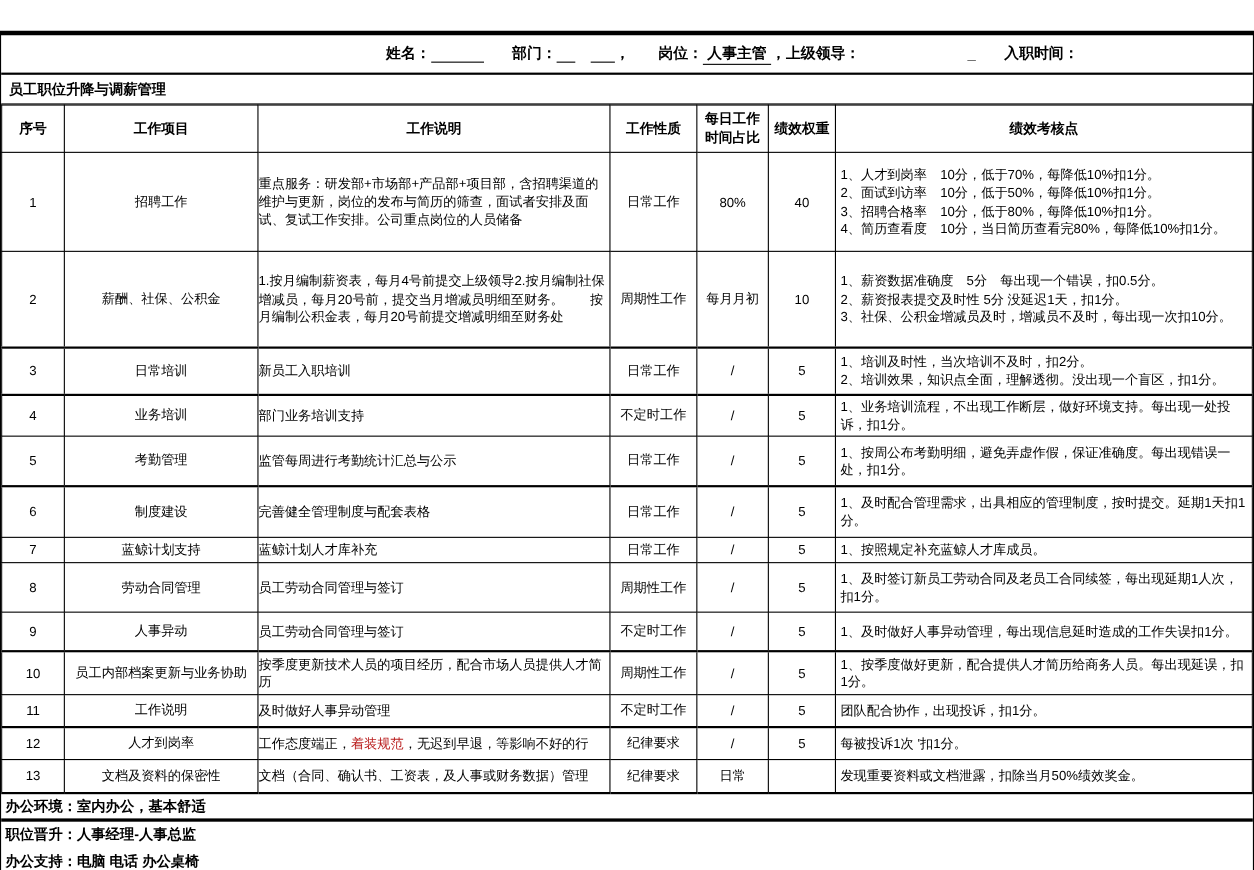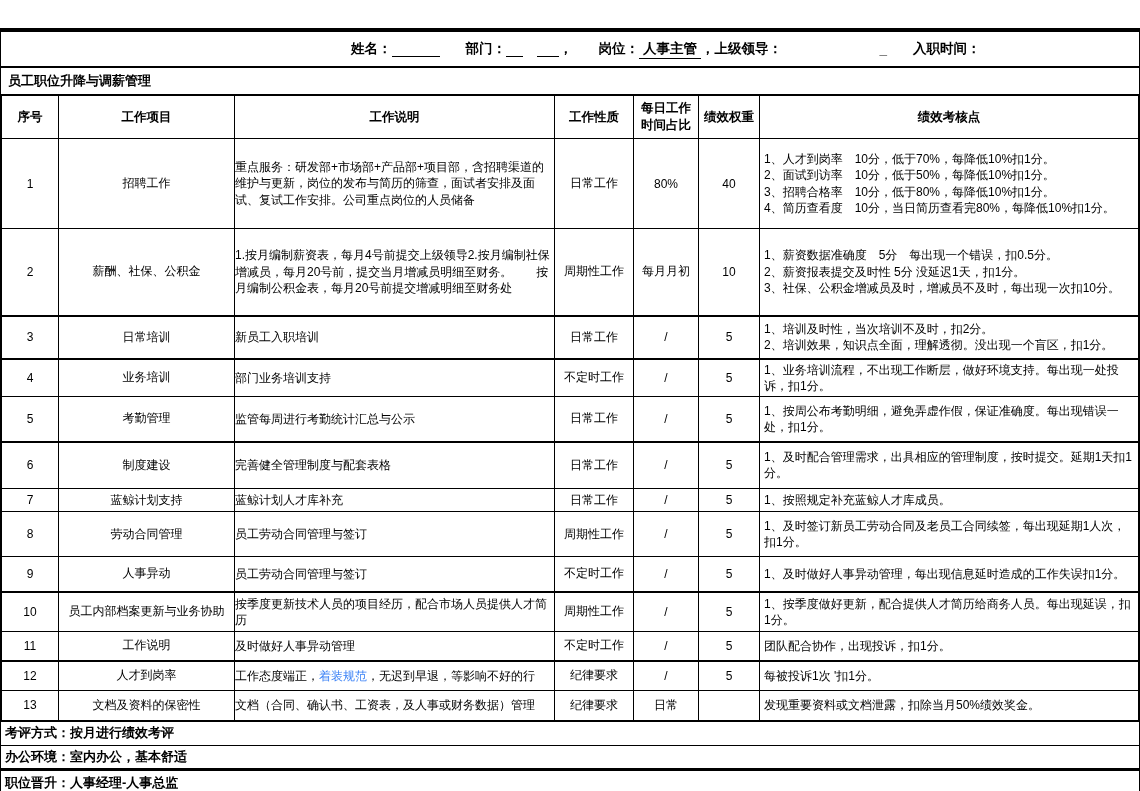--- a/index.html
+++ b/index.html
@@ -39,21 +39,21 @@
   th, td {
     border:1px solid #000; overflow:hidden;
     font-size:12px; vertical-align:middle; padding:1px 3px;
   }
   th { font-weight:bold; font-size:12.5px; text-align:center; padding:1px 2px; }
   td.c-no, td.c-nature, td.c-time, td.c-weight, td.c-item { text-align:center; }
   td.c-desc, td.c-points { text-align:left; white-space:pre-line; line-height:1.35; }
   td.c-desc { padding-left:0; }
   td.c-points { padding-left:4px; }
   tr.hb td { border-bottom-width:2px; }
-  .red { color:#3b82f6; }
+  .red { color:#b91c1c; }
   
   .footer-row {
     border-bottom:1px solid #000;
     font-weight:bold; font-size:13px;
     display:flex; align-items:center; padding-left:4px;
   }
   .footer-row.h1 { height:24px; }
   .footer-row.h2 { height:25px; border-bottom-width:3px; }
   .footer-row.h3 { height:25px; border-bottom-width:2px; }
   .footer-row.h4 { height:25px; border-bottom:none; }
@@ -225,18 +225,17 @@
         <td class="c-item">文档及资料的保密性</td>
         <td class="c-desc" style="white-space:nowrap">文档（合同、确认书、工资表，及人事或财务数据）管理</td>
         <td class="c-nature">纪律要求</td>
         <td class="c-time">日常</td>
         <td class="c-weight"></td>
         <td class="c-points">发现重要资料或文档泄露，扣除当月50%绩效奖金。</td>
       </tr>
     </tbody>
   </table>
 
-  <div class="footer-row h1">考评方式：按月进行绩效考评</div>
   <div class="footer-row h2">办公环境：室内办公，基本舒适</div>
   <div class="footer-row h4">职位晋升：人事经理-人事总监</div>
   <div class="footer-row h3">办公支持：电脑 电话 办公桌椅</div>
 
 </div>
 
 </body></html>

